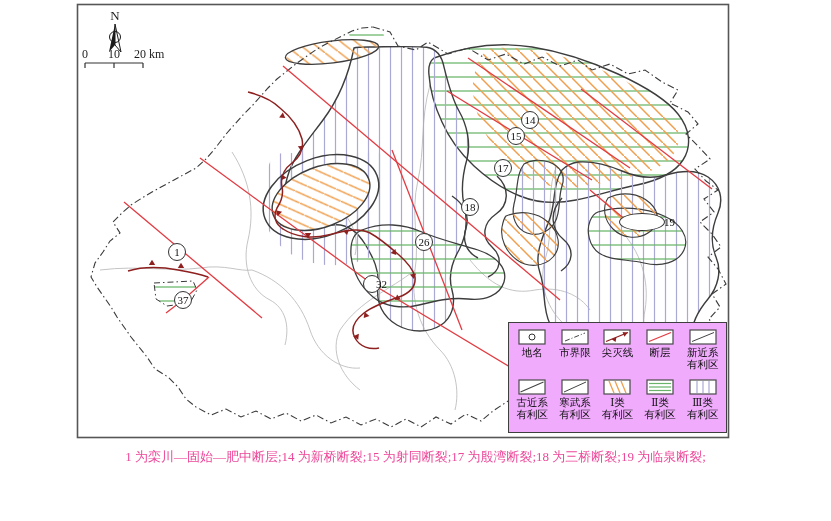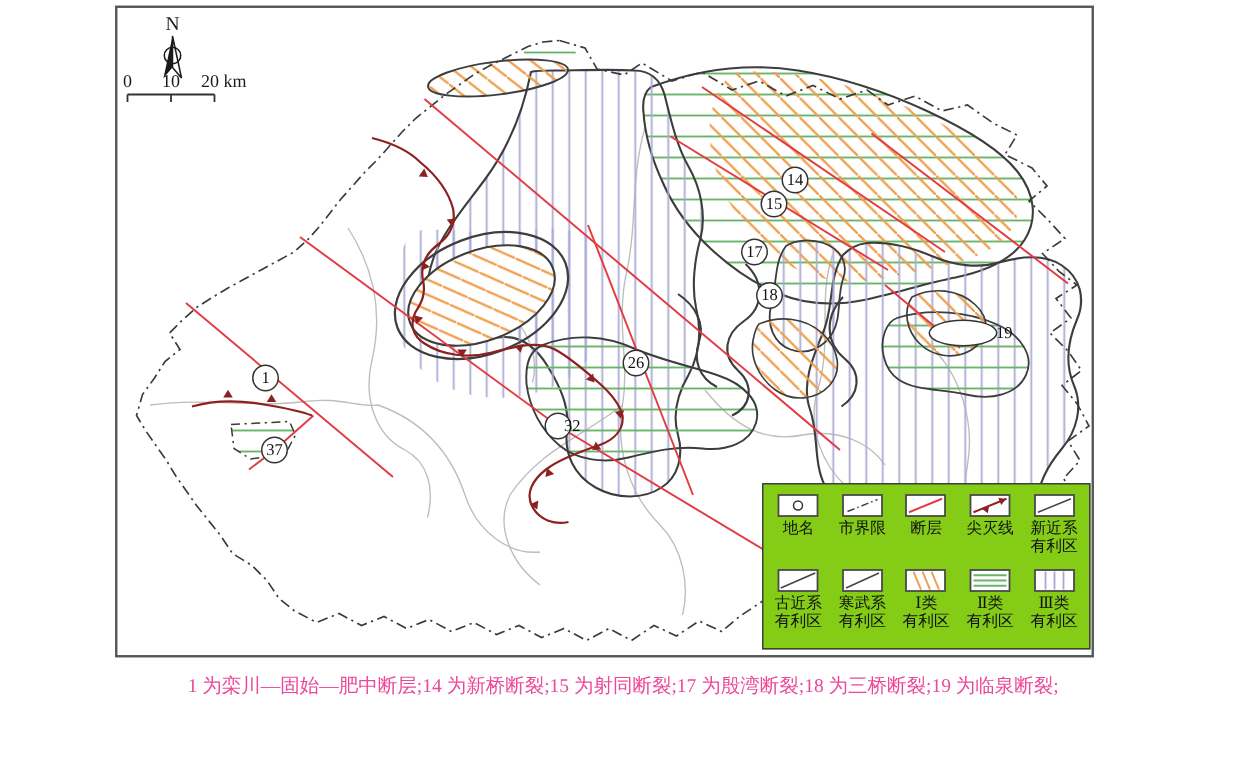--- a/index.html
+++ b/index.html
@@ -2,21 +2,21 @@
 <html><head>
 <meta charset="utf-8">
 <style>
   html,body{margin:0;padding:0;background:#fff;}
   #page{position:relative;width:831px;height:521px;background:#fff;overflow:hidden;
         font-family:"Liberation Serif","DejaVu Serif",serif;}
   #mapsvg{position:absolute;left:0;top:0;}
   .marker{position:absolute;width:18px;height:18px;border:1.2px solid #333;border-radius:50%;
           background:#fff;font:11px/16.2px "Liberation Serif","DejaVu Serif",serif;
           text-align:center;color:#111;box-sizing:border-box;z-index:5;}
-  .legend{position:absolute;left:508px;top:322px;width:219px;height:111px;background:#84cc16;
+  .legend{position:absolute;left:508px;top:322px;width:219px;height:111px;background:#f0abfc;
           border:1.5px solid #3f3f3f;box-sizing:border-box;padding:6px 2px 2px;
           display:flex;flex-wrap:wrap;align-content:flex-start;z-index:6;}
   .leg-item{width:20%;display:flex;flex-direction:column;align-items:center;box-sizing:border-box;}
   .leg-item.row1{height:50px;}
   .leg-label{font:10.5px/1.12 "Liberation Serif","DejaVu Serif",serif;color:#111;
              text-align:center;white-space:pre-line;margin-top:2px;}
   .cap{position:absolute;left:0;right:0;text-align:center;color:#ec4899;}
   .cap1{top:448px;font-size:13px;}
   .cap2{top:470px;font-size:13px;}
   .figtitle{top:491px;font-size:15px;font-weight:600;letter-spacing:1.5px;}
@@ -139,21 +139,21 @@
       <text x="114" y="58" font-size="12" text-anchor="middle">10</text>
       <text x="134" y="58" font-size="12">20 km</text>
       <path d="M85,63 L143,63 M85,63 L85,68 M114,63 L114,68 M143,63 L143,68" stroke="#333" stroke-width="1.2" fill="none"></path>
     </g>
   </svg>
 
   <div class="marker" style="left:168px;top:243px;">1</div>
   <div class="marker" style="left:521px;top:83px;margin-top:28px;">14</div>
   <div class="marker" style="left:507px;top:127px;">15</div>
   <div class="marker" style="left:494px;top:159px;">17</div>
-  <div class="marker" style="left:461px;top:188px;margin-left:43px;">18</div>
+  <div class="marker" style="left:461px;top:198px;">18</div>
   <div class="marker" style="left:619px;top:213px;padding-left:44px;">19</div>
   <div class="marker" style="left:415px;top:233px;">26</div>
   <div class="marker" style="left:363px;top:275px;padding-left:12px;">32</div>
   <div class="marker" style="left:174px;top:291px;">37</div>
 
   <div class="legend">
     <div class="leg-item row1">
       <svg width="28" height="16" viewBox="0 0 28 16">
         <rect x="1" y="1" width="26" height="14" fill="#fff" stroke="#4a4a4a" stroke-width="1.2"></rect>
         <circle cx="14" cy="8" r="3" fill="none" stroke="#333" stroke-width="1"></circle>
@@ -163,36 +163,36 @@
     <div class="leg-item row1">
       <svg width="28" height="16" viewBox="0 0 28 16">
         <rect x="1" y="1" width="26" height="14" fill="#fff" stroke="#4a4a4a" stroke-width="1.2"></rect>
         <line x1="4" y1="12" x2="24" y2="4" stroke="#444" stroke-width="1" stroke-dasharray="5 2 1 2"></line>
       </svg>
       <div class="leg-label">市界限</div>
     </div>
     <div class="leg-item row1">
       <svg width="28" height="16" viewBox="0 0 28 16">
         <rect x="1" y="1" width="26" height="14" fill="#fff" stroke="#4a4a4a" stroke-width="1.2"></rect>
-        <line x1="3" y1="12.5" x2="25" y2="3.5" stroke="#e23b42" stroke-width="1.3"></line>
-      </svg>
-      <div class="leg-label">断层</div>
-    </div>
-    <div class="leg-item row1">
-      <svg width="28" height="16" viewBox="0 0 28 16">
-        <rect x="1" y="1" width="26" height="14" fill="#fff" stroke="#4a4a4a" stroke-width="1.2"></rect>
         <line x1="3" y1="12.5" x2="25" y2="3.5" stroke="#8e2020" stroke-width="1.3"></line>
         <path d="M-2.6,0 L2.6,0 L0,4.2 Z" transform="translate(11,9.2) rotate(-22)" fill="#8e2020"></path>
         <path d="M0,-2.6 L0,2.6 L4.5,0 Z" transform="translate(20.5,5.3) rotate(-22)" fill="#8e2020"></path>
       </svg>
       <div class="leg-label">尖灭线</div>
     </div>
     <div class="leg-item row1">
       <svg width="28" height="16" viewBox="0 0 28 16">
         <rect x="1" y="1" width="26" height="14" fill="#fff" stroke="#4a4a4a" stroke-width="1.2"></rect>
+        <line x1="3" y1="12.5" x2="25" y2="3.5" stroke="#e23b42" stroke-width="1.3"></line>
+      </svg>
+      <div class="leg-label">断层</div>
+    </div>
+    <div class="leg-item row1">
+      <svg width="28" height="16" viewBox="0 0 28 16">
+        <rect x="1" y="1" width="26" height="14" fill="#fff" stroke="#4a4a4a" stroke-width="1.2"></rect>
         <line x1="3" y1="12.5" x2="25" y2="3.5" stroke="#444" stroke-width="1"></line>
       </svg>
       <div class="leg-label">新近系
 有利区</div>
     </div>
     <div class="leg-item">
       <svg width="28" height="16" viewBox="0 0 28 16">
         <rect x="1" y="1" width="26" height="14" fill="#fff" stroke="#4a4a4a" stroke-width="1.2"></rect>
         <line x1="2.5" y1="13" x2="25.5" y2="3" stroke="#444" stroke-width="1.1"></line>
       </svg>

